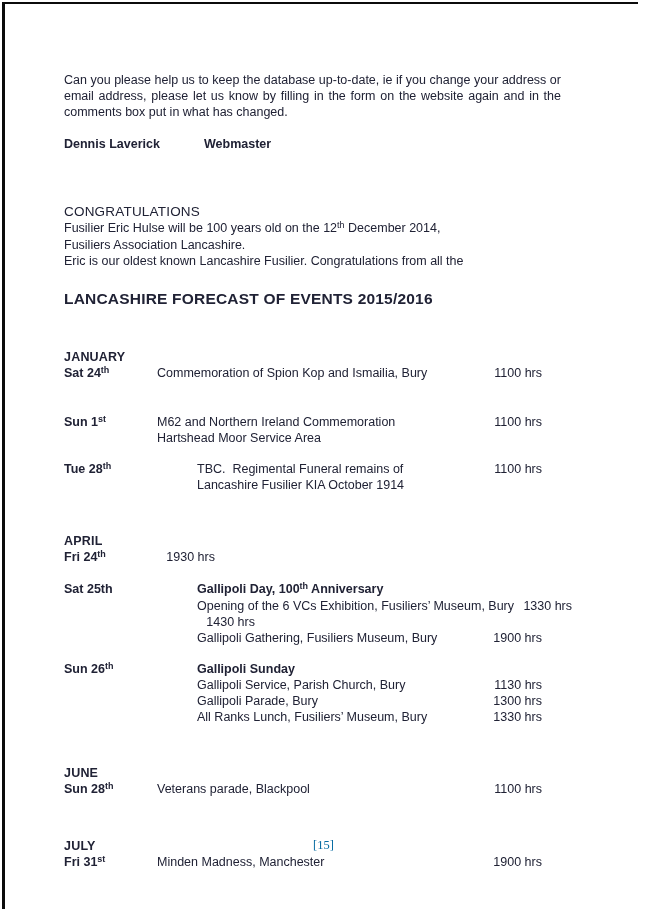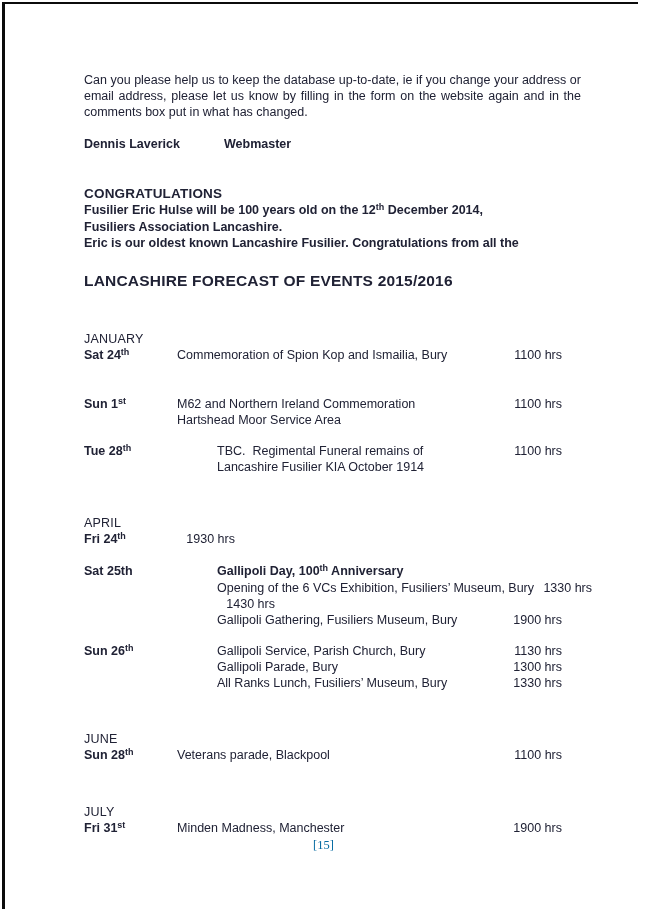--- a/index.html
+++ b/index.html
@@ -7,46 +7,46 @@
     width:647px; height:909px;
     background:#ffffff;
     position:relative;
     font-family:"Liberation Sans", sans-serif;
     color:#202235;
     overflow:hidden;
   }
   .border-left  { position:absolute; left:2px; top:2px; width:3px; height:907px; background:#0b0b0b; }
   .border-top   { position:absolute; left:2px; top:2px; width:636px; height:2px; background:#0b0b0b; }
 
-  .content { position:absolute; left:84px; top:72px; width:497px; }
+  .content { position:absolute; left:64px; top:72px; width:497px; }
 
   .intro {
     margin:0; width:497px;
     font-size:12.5px; line-height:16px;
     text-align:justify;
   }
   .signature { margin-top:16px; font-weight:bold; font-size:12.5px; line-height:16px; }
   .sig-name { display:inline-block; min-width:140px; }
 
-  .congrats { margin-top:34px; font-weight:bold; }
+  .congrats { margin-top:52px; font-weight:normal; }
   .congrats-heading { font-size:13.5px; line-height:16px; letter-spacing:0.2px; }
   .congrats-line { font-size:12.5px; line-height:16px; white-space:pre; }
 
   .forecast-heading {
     margin:20px 0 0 0;
     font-size:15.5px; line-height:20px;
     font-weight:bold; letter-spacing:0.2px;
   }
 
   #events { margin-top:16px; width:478px; font-size:12.5px; }
   .month-group { margin-top:32px; }
   .month-group:first-child { margin-top:0; }
   
   .month-group:nth-child(4) { margin-top:16px; }
-  .month-label { font-weight:normal; line-height:16px; letter-spacing:0.2px;margin-top:40px; }
+  .month-label { font-weight:bold; line-height:16px; letter-spacing:0.2px;margin-top:40px; }
   .entry { display:flex; }
   .entry + .entry { margin-top:15px;gap:40px; }
   .date-cell { flex:0 0 93px; width:93px; font-weight:bold; line-height:16px; white-space:pre; }
   .main-cell { flex:1; min-width:0; }
   .event-title { font-weight:bold; line-height:16px; white-space:pre; }
   .event-row { display:flex; line-height:16px; }
   .row-text { flex:1; white-space:pre; }
   .row-time { flex:0 0 58px; text-align:right; white-space:pre; }
 
   .sup { font-size:9px; position:relative; top:-4.5px; }
@@ -145,20 +145,21 @@
             </div>
             <div class="event-row">
               <span class="row-text">Gallipoli Gathering, Fusiliers Museum, Bury</span>
               <span class="row-time">1900 hrs</span>
             </div>
           </div>
         </div>
         <div class="entry">
           <div class="date-cell"><span>Sun 26</span><span class="sup">th</span></div>
           <div class="main-cell">
+            <div class="event-title"><span>Gallipoli Sunday</span></div>
             <div class="event-row">
               <span class="row-text">Gallipoli Service, Parish Church, Bury</span>
               <span class="row-time">1130 hrs</span>
             </div>
             <div class="event-row">
               <span class="row-text">Gallipoli Parade, Bury</span>
               <span class="row-time">1300 hrs</span>
             </div>
             <div class="event-row">
               <span class="row-text">All Ranks Lunch, Fusiliers’ Museum, Bury</span>

